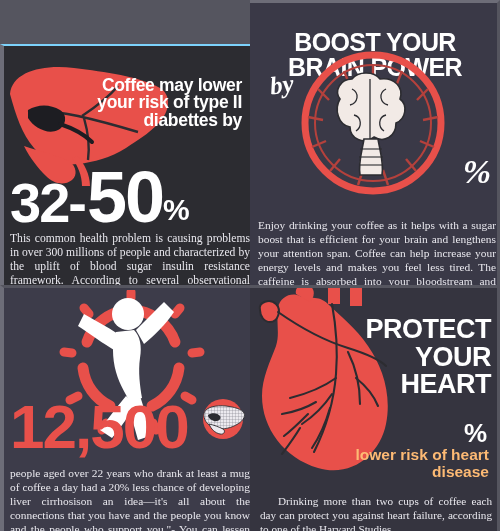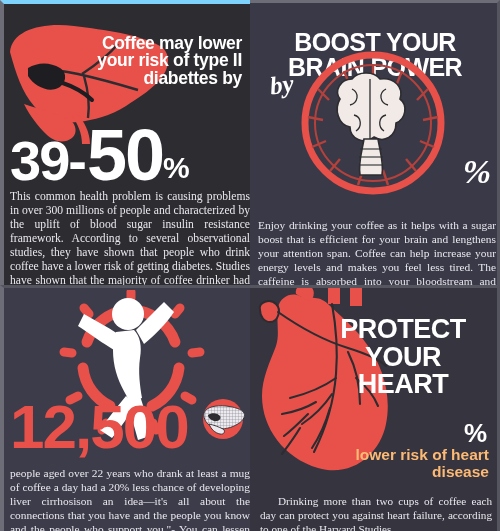--- a/index.html
+++ b/index.html
@@ -13,21 +13,21 @@
     position:relative;
     width:500px;height:531px;
     display:grid;
     grid-template-columns:250px 250px;
     grid-template-rows:285px 246px;
     background:#55555f;
   }
   .panel{position:relative;overflow:hidden;}
 
   
-  .p-diabetes{background:#2c2c31;border-left:4px solid #6d6d78;border-top:4px solid #7dd3fc;}
+  .p-diabetes{background:#2c2c31;border-left:4px solid #6d6d78;border-top:2px solid #7dd3fc;margin-top:44px;}
   .p-brain   {background:#3a3947;border-top:3px solid #6d6d78;border-right:3px solid #55555f;}
   .p-liver   {background:#3d3c4a;border-left:4px solid #6d6d78;border-top:3px solid #55555f;}
   .p-heart   {background:#35343f;border-top:3px solid #55555f;border-right:3px solid #55555f;}
 
   
   .hd{
     font-weight:bold;color:#ffffff;line-height:1.02;
     letter-spacing:-0.3px;
   }
   .body-copy{
@@ -85,21 +85,21 @@
     font-size:62px;font-weight:bold;color:#e8504a;
     letter-spacing:-2px;line-height:1;
   }
   .liver-chip{position:absolute;left:192px;top:110px;width:54px;height:42px;}
   .p3-body{position:absolute;left:6px;top:168px;width:240px;font-size:11.4px;}
 
   
   .heart-art{position:absolute;left:-14px;top:-6px;width:190px;height:195px;}
   .p4-head{
     position:absolute;right:6px;top:6px;width:176px;
-    text-align:center;font-size:27px;letter-spacing:-0.5px;
+    text-align:right;font-size:27px;letter-spacing:-0.5px;
   }
   .p4-num{
     position:absolute;right:44px;top:92px;
     font-size:70px;font-weight:bold;color:#fff;letter-spacing:-2px;line-height:1;
   }
   .p4-pct{
     position:absolute;right:10px;top:130px;
     font-size:26px;font-weight:bold;color:#fff;
   }
   .p4-sub{
@@ -125,21 +125,21 @@
       <path d="M30 58 C44 56 62 58 80 62 C98 66 120 72 140 78" fill="none" stroke="#2c2c31" stroke-width="2.4"></path>
       <path d="M84 62 C96 54 110 44 120 32" fill="none" stroke="#2c2c31" stroke-width="2.4"></path>
       <path d="M86 64 C90 78 92 92 90 106" fill="none" stroke="#2c2c31" stroke-width="2.4"></path>
       <path d="M30 56 C40 50 52 50 62 56 C70 61 68 72 60 76 C50 81 36 74 30 64 Z" fill="#1d1d22"></path>
       <path d="M62 70 C74 74 86 80 94 88" fill="none" stroke="#1d1d22" stroke-width="4" stroke-linecap="round"></path>
     </svg>
 
     <h2 class="hd p1-head">Coffee may lower your risk of type II diabettes by</h2>
 
     <div class="p1-num">
-      <span class="n23">39</span><span class="dash">-</span><span class="n50">50</span><span class="sym">%</span>
+      <span class="n23">32</span><span class="dash">-</span><span class="n50">50</span><span class="sym">%</span>
     </div>
 
     <p class="body-copy p1-body">This common health problem is causing problems in over 300 millions of people and characterized by the uplift of blood sugar insulin resistance framework. According to several observational studies, they have shown that people who drink coffee have a lower risk of getting diabetes. Studies have shown that the majority of coffee drinker had a 67% reduction in this disease.</p>
   </section>
 
   <section class="panel p-brain">
 
     <h2 class="hd p2-head">
       <span>BOOST YOUR</span><br>
       <span>BRAIN POWER</span>

